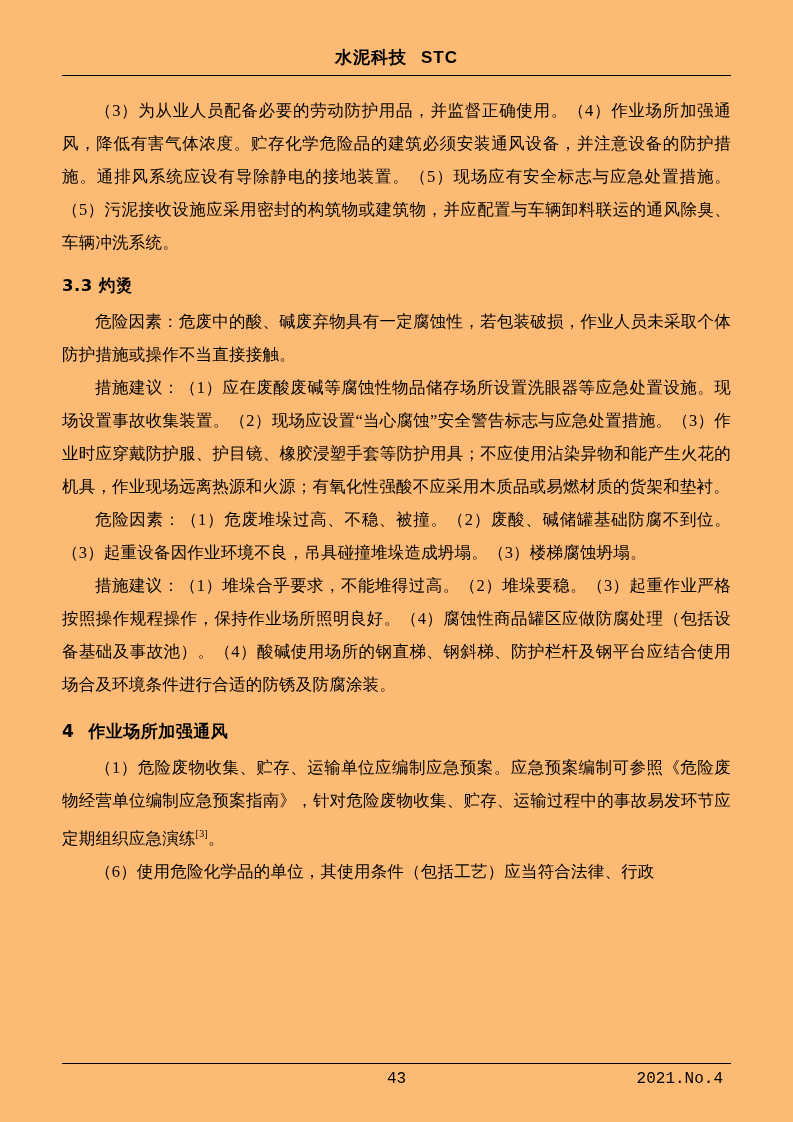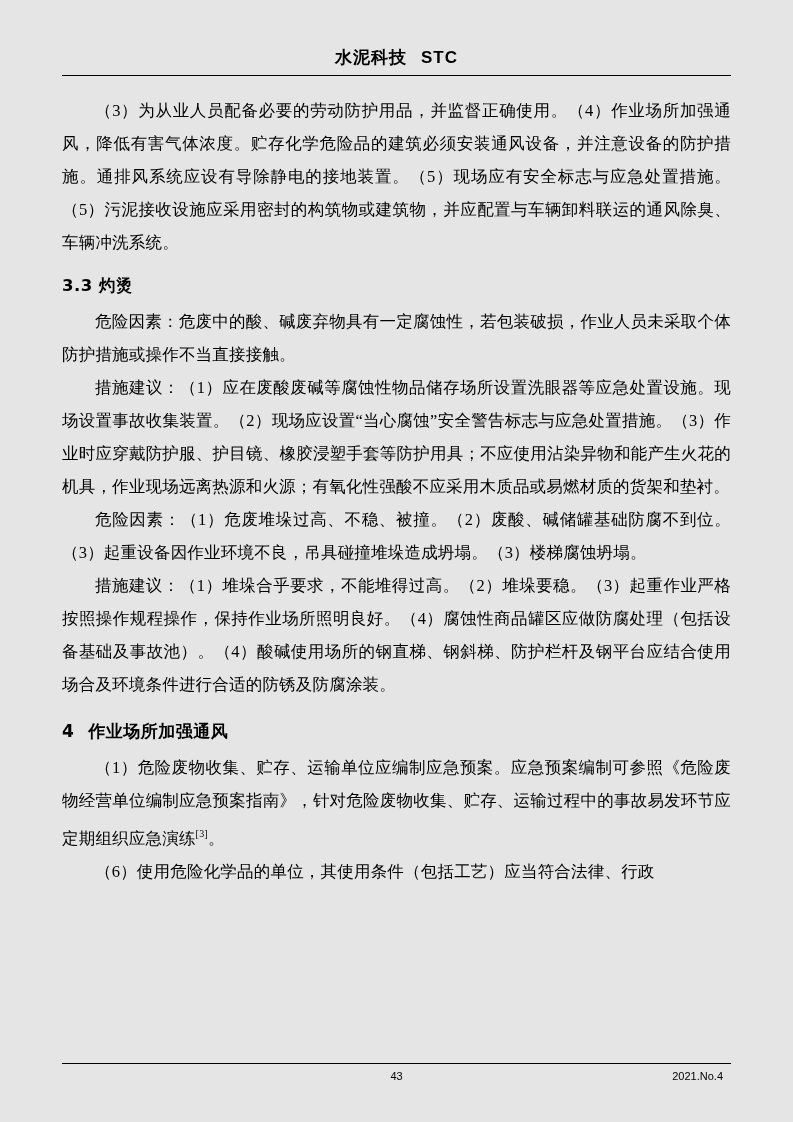--- a/index.html
+++ b/index.html
@@ -14,21 +14,21 @@
     color: #000000;
     position: relative;
     overflow: hidden;
   }
   .page {
     position: relative;
     width: 793px;
     height: 1122px;
     box-sizing: border-box;
     padding: 0 62px;
-    background: #e5e5e5;
+    background: #fdba74;
   }
   
   .page-header {
     text-align: center;
     padding-top: 46px;
     padding-bottom: 6px;
   }
   .header-title {
     font-family: "DejaVu Sans", sans-serif;
     font-weight: bold;
@@ -95,22 +95,22 @@
     bottom: 34px;
   }
   .footer-rule {
     border: none;
     border-top: 1.6px solid #000;
     margin: 0 0 6px 0;
   }
   .footer-row {
     position: relative;
     height: 18px;
-    font-family: Liberation Sans, sans-serif;
-    font-size: 11px;
+    font-family: Liberation Mono, monospace;
+    font-size: 16px;
   }
   .footer-page {
     position: absolute;
     left: 0;
     right: 0;
     text-align: center;
   }
   .footer-issue {
     position: absolute;
     right: 8px;

